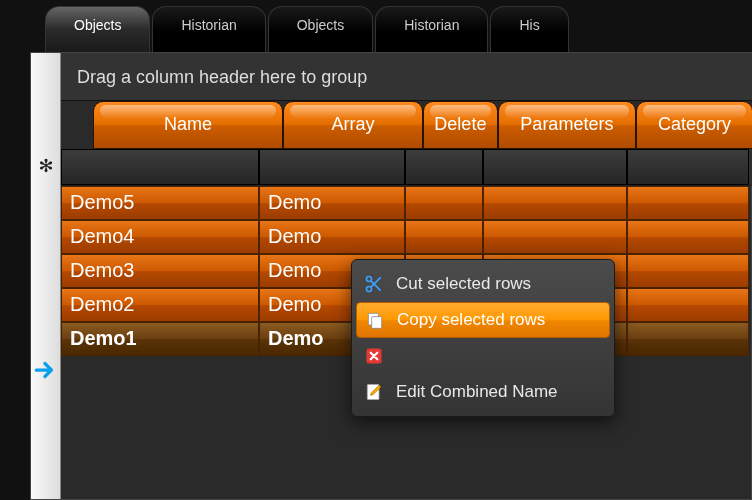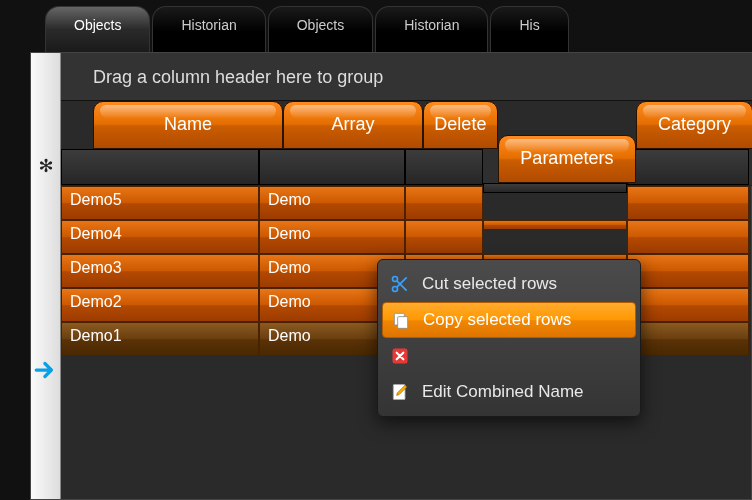--- a/index.html
+++ b/index.html
@@ -61,21 +61,21 @@
   border-right: 1px solid #888;
 }
 .content {
   position: absolute;
   left: 30px;
   top: 0;
   width: 692px;
 }
 .groupbar {
   height: 48px;
-  padding: 14px 32px;
+  padding: 14px 16px;
   color: #ddd;
   font-size: 18px;
   background: #333;
   border-bottom: 1px solid #111;
 }
 .colheaders {
   height: 48px;
   display: flex;
   background: #2a2a2a;
   padding-left: 32px;
@@ -95,66 +95,66 @@
   content: "";
   position: absolute;
   left: 6px; right: 6px; top: 3px;
   height: 14px;
   background: linear-gradient(rgba(255,255,255,0.45), rgba(255,255,255,0));
   border-radius: 8px 8px 12px 12px;
 }
 .c-name { width: 198px; }
 .c-type { width: 146px; }
 .c-array { width: 78px; }
-.c-param { width: 144px; margin-top: 34px; }
+.c-param { width: 144px; }
 .c-cat { width: 122px; }
 
 .emptyrow {
   height: 36px;
   display: flex;
   background: #2f2f2f;
 }
 .emptyrow .cell {
   background: linear-gradient(#3c3c3c, #262626);
   border: 1px solid #000;
 }
 
 .row {
   height: 34px;
   display: flex;
 }
 .cell {
   color: #fff;
-  font-size: 16px;
+  font-size: 20px;
   padding: 4px 8px;
   background: linear-gradient(#e87516, #cc5800 50%, #b44900 52%, #9c3c00);
   border: 1px solid #4a2200;
   overflow: hidden;
   white-space: nowrap;
 }
 .row.selected .cell {
   background: linear-gradient(#8a5a20, #6a3e10 50%, #5a3208 52%, #4a2800);
-  font-weight: 400;
+  font-weight: 700;
 }
 
 .rowmarker {
   position: absolute;
   left: 2px;
   width: 26px;
   height: 34px;
   display: flex;
   align-items: center;
   justify-content: center;
   font-size: 18px;
   color: #222;
 }
 
 .context-menu {
   position: absolute;
-  left: 377px;
+  left: 351px;
   top: 259px;
   width: 264px;
   background: linear-gradient(#4b4b4b, #343434);
   border: 1px solid #1a1a1a;
   border-radius: 6px;
   box-shadow: 0 6px 18px rgba(0,0,0,0.6);
   padding: 6px 4px;
 }
 .menu-item {
   height: 36px;

